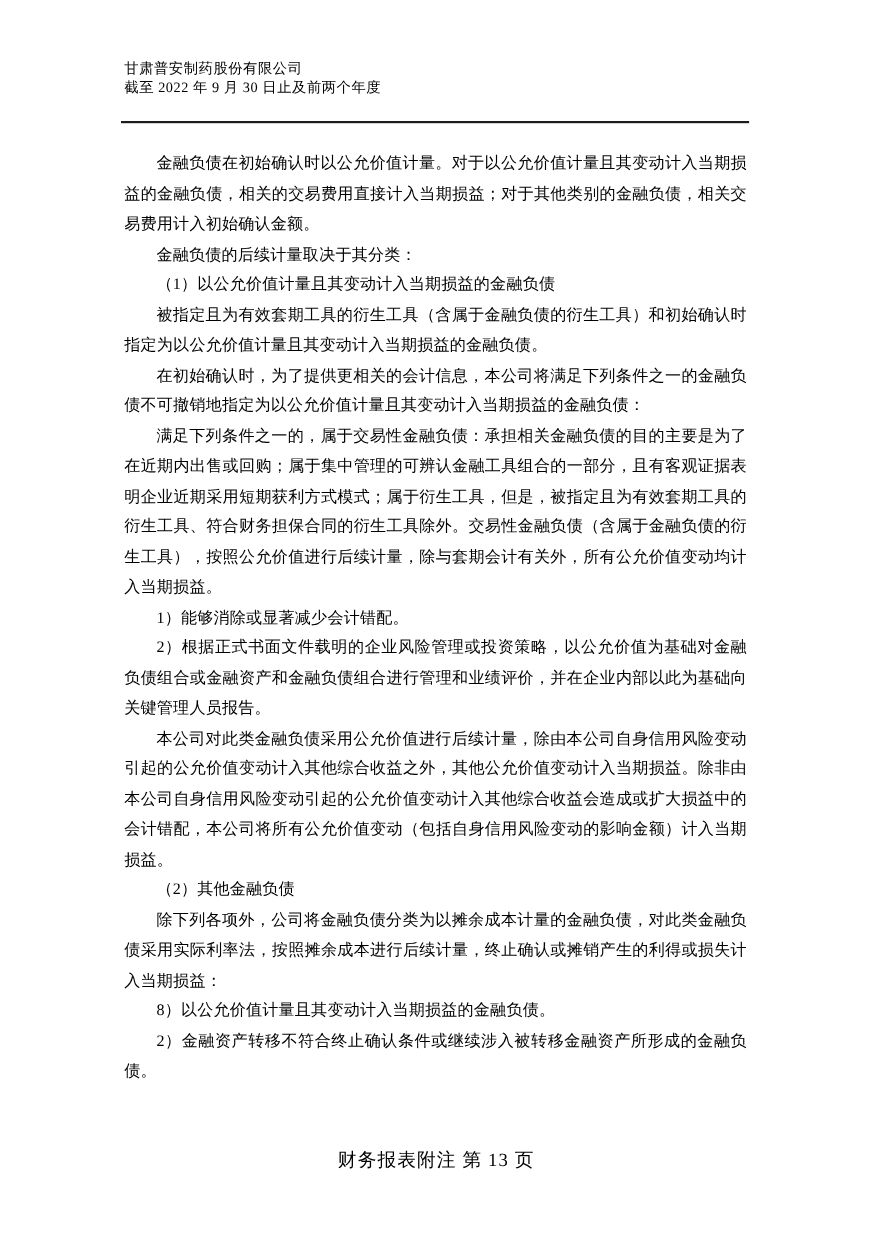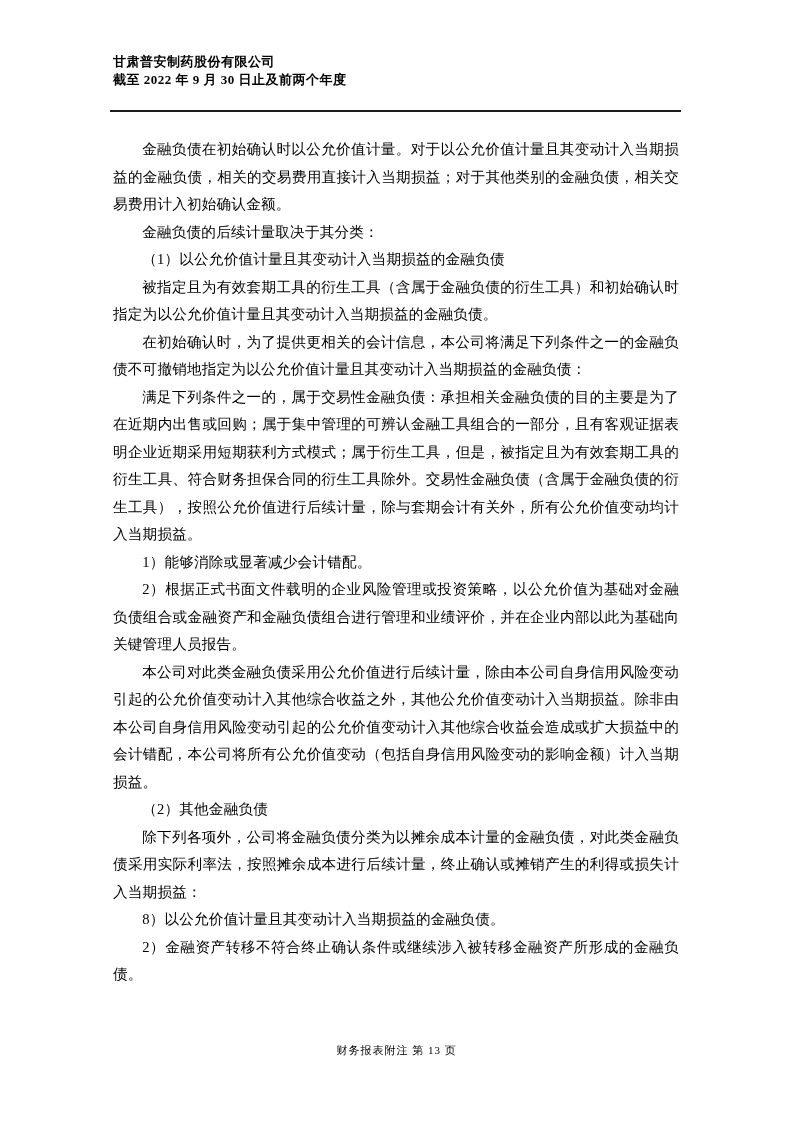--- a/index.html
+++ b/index.html
@@ -12,21 +12,21 @@
     color: #000000;
     font-family: "Liberation Serif", "DejaVu Serif", serif;
     overflow: hidden;
   }
   .header {
     position: absolute;
     left: 113px;
     top: 53px;
     font-size: 13px;
     line-height: 17.5px;
-    font-weight: bold;
+    font-weight: normal;
     letter-spacing: 0.5px;
     white-space: nowrap;
   }
   .divider {
     position: absolute;
     left: 110px;
     top: 110px;
     width: 571px;
     height: 0;
     border-top: 2px solid #1c1c1c;
@@ -42,21 +42,21 @@
     letter-spacing: 0.2px;
   }
   .body-text p { text-indent: 2em; }
   .body-text p.no-indent { text-indent: 0; }
   .footer {
     position: absolute;
     left: 0;
     top: 1043px;
     width: 100%;
     text-align: center;
-    font-size: 11px;
+    font-size: 17px;
     letter-spacing: 1px;
   }
 </style>
 </head>
 <body>
 
 <div class="page">
 
   <div class="header">
     <div>甘肃普安制药股份有限公司</div>

